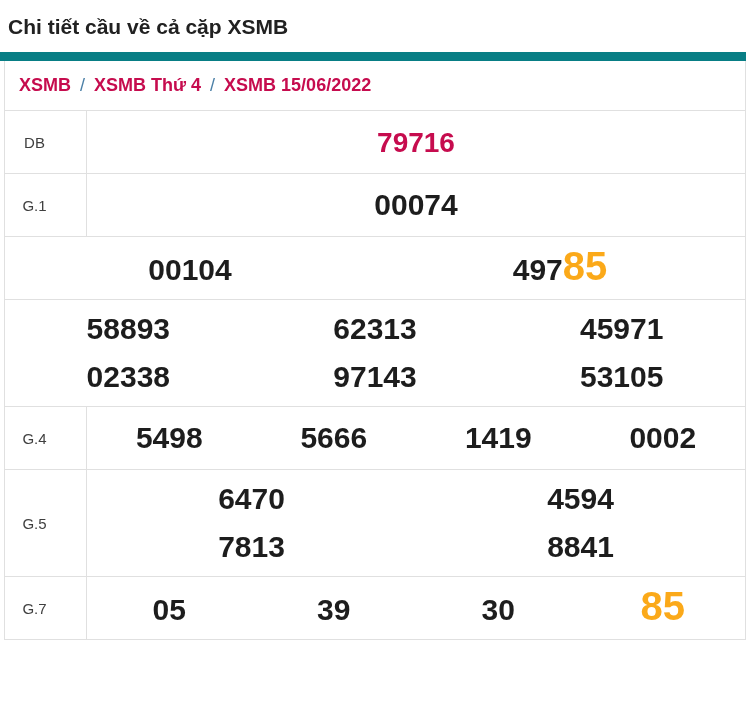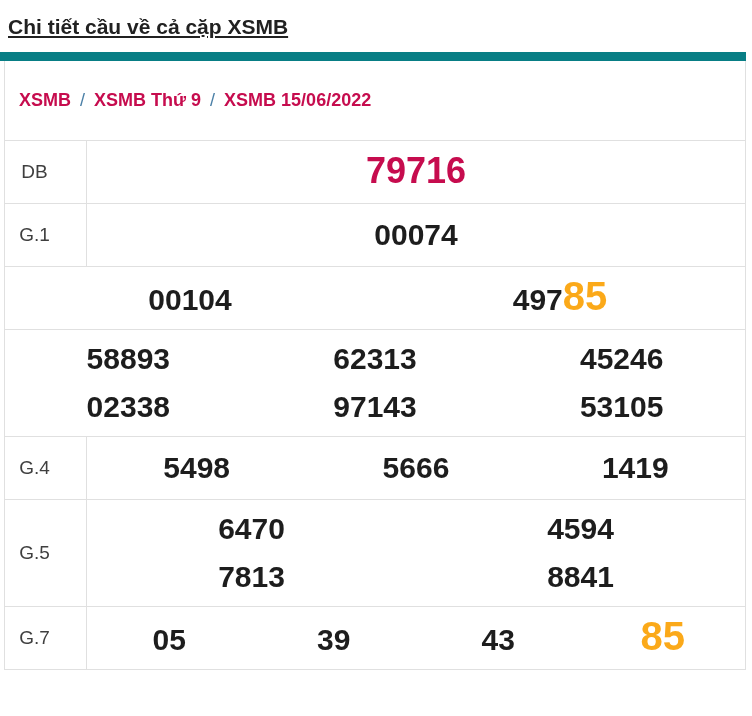--- a/index.html
+++ b/index.html
@@ -12,79 +12,79 @@
     --border:#e0e0e0;
   }
   *{box-sizing:border-box;}
   html,body{margin:0;padding:0;}
   body{
     width:752px;height:716px;overflow:hidden;background:#ffffff;
     font-family:"Liberation Sans","DejaVu Sans",sans-serif;
   }
   .page-title{
     font-size:21px;font-weight:600;color:#212121;
-    margin:14px 0 0 8px;line-height:26px;text-decoration:underline;
+    margin:14px 0 0 8px;line-height:26px;
   }
   .accent-bar{
     margin-top:12px;height:9px;width:746px;background:var(--teal);
   }
   .panel{
     width:742px;margin:0 0 0 4px;
     border:1px solid var(--border);border-top:none;
     background:#fff;
   }
   .breadcrumb{
-    height:80px;display:flex;align-items:center;gap:9px;
+    height:50px;display:flex;align-items:center;gap:9px;
     padding-left:14px;border-bottom:1px solid var(--border);
   }
   .crumb{
     color:var(--crimson);font-size:18px;font-weight:700;text-decoration:none;
     cursor:pointer;
   }
   .crumb-sep{color:var(--sep-blue);font-size:18px;font-weight:400;}
   .row{
     display:flex;border-bottom:1px solid var(--border);
   }
   .row:last-child{border-bottom:none;}
   .row-label{
     width:82px;flex:0 0 82px;border-right:1px solid var(--border);
     display:flex;align-items:center;justify-content:center;
     padding-right:22px;
-    font-size:19px;color:var(--label-ink);
+    font-size:15px;color:var(--label-ink);
   }
   .row-values{
     flex:1;display:flex;flex-direction:column;justify-content:center;
     padding:6px 0;
   }
   .row.single .row-values{min-height:62px;}
   .row.multi .row-values{min-height:104px;}
   .value-line{display:flex;align-items:baseline;}
-  .value-line + .value-line{margin-top:2px;justify-content:flex-end;}
+  .value-line + .value-line{margin-top:2px;}
   .value{
     flex:1;text-align:center;
     font-size:30px;font-weight:700;color:var(--ink);
     line-height:46px;white-space:nowrap;
   }
   .part{vertical-align:baseline;}
   .part.c-crimson{color:var(--crimson);}
   .part.c-orange{color:var(--orange);}
   .part.s-big{font-size:40px;margin-top:44px;}
-  .part.s-db{font-size:36px;}
+  .part.s-db{font-size:28px;}
 </style>
 </head>
 <body>
 
 <div class="page">
   <h1 class="page-title">Chi tiết cầu về cả cặp XSMB</h1>
   <div class="accent-bar"></div>
   <div class="panel">
     <nav class="breadcrumb" id="breadcrumb">
         <a class="crumb">XSMB</a>
         <span class="crumb-sep">/</span>
-        <a class="crumb">XSMB Thứ 9</a>
+        <a class="crumb">XSMB Thứ 4</a>
         <span class="crumb-sep">/</span>
         <a class="crumb">XSMB 15/06/2022</a>
       </nav>
     <div id="prize-table">
         <div class="row single">
           <div class="row-label">DB</div>
           <div class="row-values">
             <div class="value-line">
               <div class="value"><span class="part c-crimson s-db">79716</span></div>
             </div>
@@ -104,36 +104,37 @@
               <div class="value"><span class="part">00104</span></div>
               <div class="value"><span class="part">497</span><span class="part c-orange s-big">85</span></div>
             </div>
           </div>
         </div>
         <div class="row multi">
           <div class="row-values">
             <div class="value-line">
               <div class="value"><span class="part">58893</span></div>
               <div class="value"><span class="part">62313</span></div>
-              <div class="value"><span class="part">45246</span></div>
+              <div class="value"><span class="part">45971</span></div>
             </div>
             <div class="value-line">
               <div class="value"><span class="part">02338</span></div>
               <div class="value"><span class="part">97143</span></div>
               <div class="value"><span class="part">53105</span></div>
             </div>
           </div>
         </div>
         <div class="row single">
           <div class="row-label">G.4</div>
           <div class="row-values">
             <div class="value-line">
               <div class="value"><span class="part">5498</span></div>
               <div class="value"><span class="part">5666</span></div>
               <div class="value"><span class="part">1419</span></div>
+              <div class="value"><span class="part">0002</span></div>
             </div>
           </div>
         </div>
         <div class="row multi">
           <div class="row-label">G.5</div>
           <div class="row-values">
             <div class="value-line">
               <div class="value"><span class="part">6470</span></div>
               <div class="value"><span class="part">4594</span></div>
             </div>
@@ -142,20 +143,20 @@
               <div class="value"><span class="part">8841</span></div>
             </div>
           </div>
         </div>
         <div class="row single">
           <div class="row-label">G.7</div>
           <div class="row-values">
             <div class="value-line">
               <div class="value"><span class="part">05</span></div>
               <div class="value"><span class="part">39</span></div>
-              <div class="value"><span class="part">43</span></div>
+              <div class="value"><span class="part">30</span></div>
               <div class="value"><span class="part c-orange s-big">85</span></div>
             </div>
           </div>
         </div>
       </div>
   </div>
 </div>
 
 </body></html>

